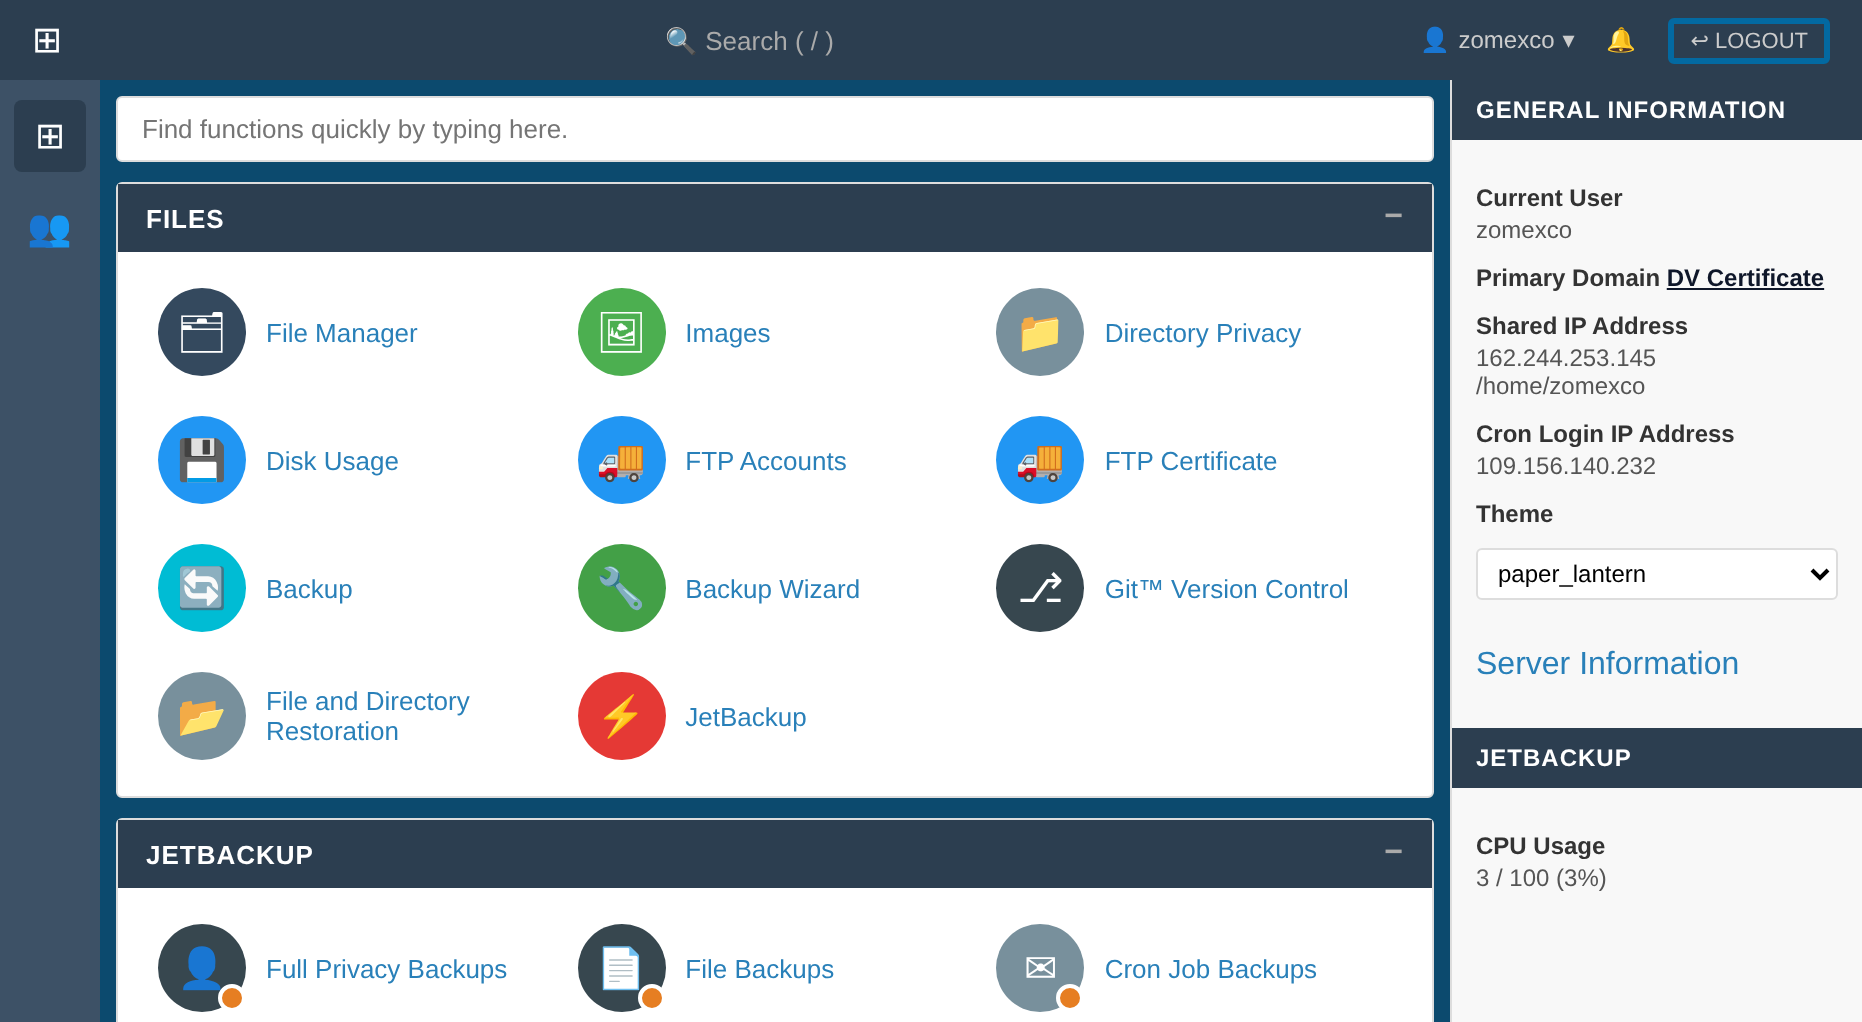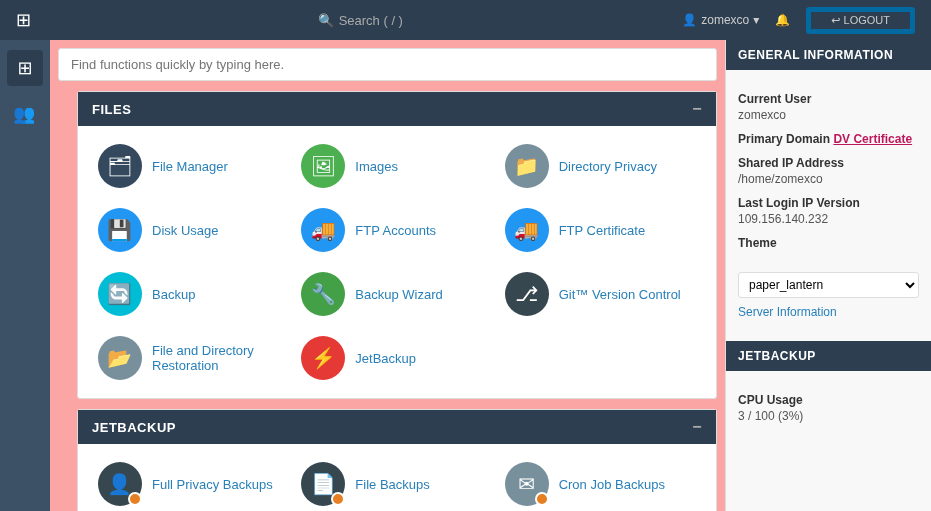--- a/index.html
+++ b/index.html
@@ -42,22 +42,22 @@
       gap: 16px;
       font-size: 12px;
       color: #ccc;
     }
     .topnav-user {
       display: flex; align-items: center; gap: 4px; cursor: pointer;
     }
     .topnav-logout {
       color: #ccc;
       text-decoration: none;
-      border: 5px solid #0369a1;
-      padding: 2px 20px;
+      border: 3px solid #0369a1;
+      padding: 2px 8px;
       border-radius: 3px;
       font-size: 11px;
     }
 
     
     .app-layout {
       display: flex;
       height: calc(511px - 40px);
     }
 
@@ -85,42 +85,41 @@
     .sidebar-icon.active {
       background: #2c3e50;
       color: #fff;
     }
 
     
     .main-content {
       flex: 1;
       overflow-y: auto;
       padding: 8px;
-      background: #fca5a5;
+      background: #0c4a6e;
     }
 
     
     .quick-find {
       width: 100%;
       padding: 8px 12px;
       border: 1px solid #ddd;
       border-radius: 3px;
       font-size: 13px;
       color: #999;
       margin-bottom: 10px;
       background: #fff;
     }
 
     
     .section {
       background: #fff;
       border: 1px solid #ddd;
       border-radius: 3px;
       margin-bottom: 10px;
-      margin-left: 19px;
     }
     .section-header {
       background: #2c3e50;
       color: #fff;
       padding: 8px 14px;
       font-size: 13px;
       font-weight: bold;
       letter-spacing: 0.5px;
       display: flex;
       justify-content: space-between;
@@ -207,39 +206,39 @@
     .info-value {
       color: #555;
       font-size: 12px;
       word-break: break-all;
     }
     .info-link {
       color: #2980b9;
       text-decoration: none;
     }
     .info-link-dv {
-      color: #be185d;
+      color: #0f172a;
       text-decoration: underline;
       font-weight: bold;
     }
     .theme-select {
       width: 100%;
       padding: 4px 6px;
       border: 1px solid #ddd;
       border-radius: 3px;
       font-size: 12px;
       background: #fff;
-      margin-top: 20px;
+      margin-top: 8px;
     }
     .server-info-link {
       color: #2980b9;
       text-decoration: none;
       display: block;
-      margin-top: 7px;
-      font-size: 12px;
+      margin-top: 24px;
+      font-size: 16px;
     }
   </style>
 </head>
 <body>
 
 <nav class="topnav">
   <span class="topnav-grid-icon">⊞</span>
   <div class="topnav-search">
     <button class="topnav-search-btn">
       <span>🔍</span>
@@ -375,24 +374,25 @@
     <div class="right-panel-body">
 
       <div class="info-label">Current User</div>
       <div class="info-value">zomexco</div>
 
       <div class="info-label">
         Primary Domain <span class="info-link-dv">DV Certificate</span>
       </div>
 
       <div class="info-label">Shared IP Address</div>
+      <div class="info-value">162.244.253.145</div>
 
       <div class="info-value">/home/zomexco</div>
 
-      <div class="info-label">Last Login IP Version</div>
+      <div class="info-label">Cron Login IP Address</div>
       <div class="info-value">109.156.140.232</div>
 
       <div class="info-label">Theme</div>
       <select class="theme-select">
         <option>paper_lantern</option>
       </select>
 
       <a class="server-info-link" href="#">Server Information</a>
     </div>
 

